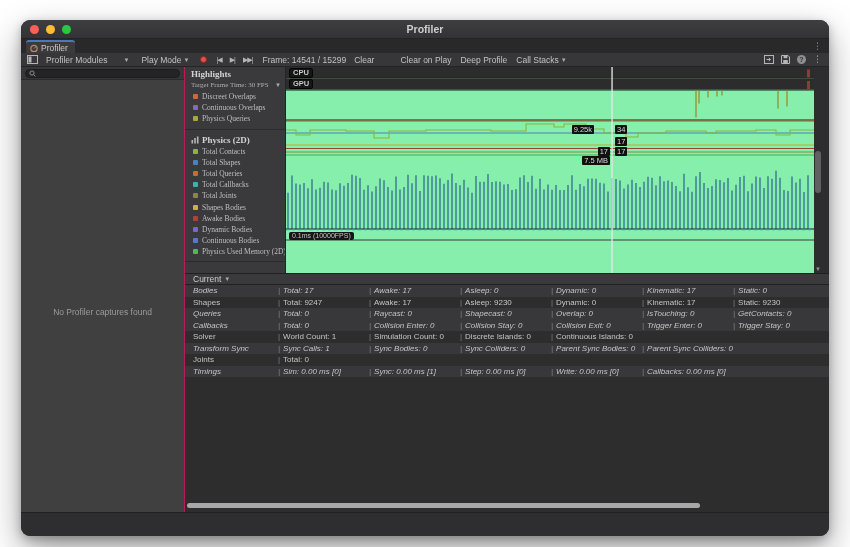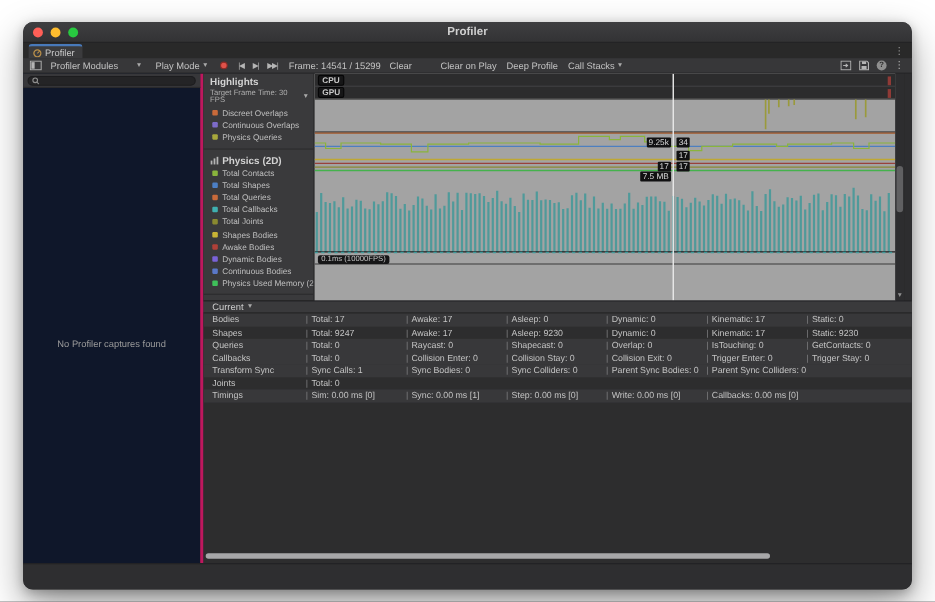--- a/index.html
+++ b/index.html
@@ -32,56 +32,56 @@
   .arrow { font-size:6px; color:#aaaaaa; }
   .rec-dot { width:7px; height:7px; border-radius:50%; background:#e0524a; border:1px solid #8a2a26; display:inline-block; }
   .stepbtn { color:#b5b5b5; font-size:7px; letter-spacing:-1px; }
   .tb-icons { margin-left:auto; display:flex; align-items:center; gap:7px; margin-right:7px; }
   .tb-icons svg { display:block; }
   .help-circ { width:9px; height:9px; border-radius:50%; background:#8f8f8f; color:#2e2e2e; font-size:7px; font-weight:bold;
                display:flex; align-items:center; justify-content:center; }
   .kebab { color:#b5b5b5; font-size:9px; line-height:9px; }
   
   .main { position:absolute; left:0; top:47px; width:100%; bottom:24px; display:flex; }
-  .captures { width:164px; flex:none; background:#0f172a; border-right:3px solid #be185d; position:relative; }
+  .captures { width:164px; flex:none; background:#404040; border-right:1px solid #be185d; position:relative; }
   .search-row { height:13px; background:#37373a; border-bottom:1px solid #2a2a2c; display:flex; align-items:center; padding:0 4px; }
   .search-box { flex:1; height:9px; background:#242426; border:1px solid #1c1c1e; border-radius:5px;
                 display:flex; align-items:center; padding:0 3px; gap:2px; }
   .search-box input { flex:1; background:transparent; border:none; outline:none; color:#cccccc; font-size:7.5px; height:8px;
                       font-family:"Liberation Sans", sans-serif; }
   .empty-msg { position:absolute; top:240px; width:100%; text-align:center; font-size:8.5px; color:#9b9b9b; }
   .right { flex:1; display:flex; flex-direction:column; position:relative; }
   
   .charts { height:206px; flex:none; display:flex; background:#262627; }
-  .legend-col { width:101px; flex:none; background:#3a3a3c; border-right:1px solid #242425; overflow:hidden; font-size:7.5px; color:#bfbfbf; }
+  .legend-col { width:101px; flex:none; background:#3a3a3c; border-right:1px solid #242425; overflow:hidden; font-size:7.5px; color:#bfbfbf;font-family:Liberation Serif, serif; }
   .mod-title { font-size:9px; font-weight:bold; color:#d2d2d2; padding:2px 0 1px 6px; display:flex; align-items:center; gap:3px; }
   .mod-sub { font-size:7px; color:#aeaeae; padding:1px 4px 2px 6px; display:flex; align-items:center; }
   .mod-sub .arrow { margin-left:auto; }
   .leg-item { display:flex; align-items:center; gap:4px; padding:1.1px 4px 1.1px 8px; position:relative; }
   .chip { width:5px; height:5px; border-radius:1px; flex:none; }
   .leg-lbl { white-space:nowrap; }
   .mod-sep { height:1px; background:#2b2b2d; margin:4px 0 3px 0; }
-  .plot { width:528px; flex:none; position:relative; background:#a3a3a3; }
+  .plot { width:528px; flex:none; position:relative; background:#86efac; }
   .plot svg { position:absolute; left:0; top:0; }
   .badge { position:absolute; background:#161617; border:1px solid #060607; border-radius:2px; color:#c9c9c9;
            font-size:7.5px; line-height:8px; padding:0 3px; font-weight:bold; }
   .marker { position:absolute; background:#111112; border-radius:1px; color:#dcdcdc; font-size:7.5px; line-height:9px;
             padding:0 2px; font-weight:normal; white-space:nowrap; }
   .ui-scale { position:absolute; background:#161617; border-radius:2px; color:#c4c4c4; font-size:7px; line-height:8px; padding:0 3px; }
   .vscroll { width:8px; flex:none; background:#2d2d2f; position:relative; }
   .vthumb { position:absolute; left:1px; width:6px; border-radius:3px; background:#606062; }
   .vscroll .sb-arrow { position:absolute; bottom:1px; left:0; width:8px; text-align:center; color:#8f8f8f; font-size:6px; line-height:6px; }
   .chart-filler { flex:1; background:#2d2d2f; }
   
   .current-bar { height:12px; flex:none; background:#3a3a3c; border-top:1px solid #202022; border-bottom:1px solid #202022;
                  display:flex; align-items:center; gap:3px; padding-left:8px; font-size:8.5px; color:#cccccc; }
   .details { flex:1; background:#2d2d2e; position:relative; overflow:hidden; }
   .drow { display:grid; grid-template-columns:93px repeat(6, 91px); height:11.5px; align-items:center;
           font-size:8px; color:#c4c4c4; white-space:nowrap; }
-  .drow.alt { background:#38383a; }
+  .drow.alt { background:#38383a;font-style:italic; }
   .dlabel { padding-left:8px; overflow:hidden; }
   .dcell .sep { color:#808082; margin-right:3px; }
   .hthumb { position:absolute; left:2px; bottom:4px; width:513px; height:5px; border-radius:2.5px; background:#a7a7a9; }
   .bottom-strip { position:absolute; left:0; bottom:0; width:100%; height:24px; background:#2e2e30; border-top:1px solid #212123; }
 </style>
 </head>
 <body>
 
 <div class="window">
 
@@ -410,21 +410,21 @@
               <line x1="518" y1="162" x2="518" y2="124.96515321498737" stroke="#4f9a9a" stroke-width="2"></line>
               <line x1="522" y1="162" x2="522" y2="108.36887377034873" stroke="#4f9a9a" stroke-width="2"></line>
               <line x1="0" y1="162" x2="528" y2="162" stroke="#1e1e1f" stroke-width="1"></line>
               <line x1="0" y1="162.5" x2="528" y2="162.5" stroke="#3f9a9a" stroke-width="1.5" stroke-dasharray="3 3"></line>
               <line x1="0" y1="173" x2="528" y2="173" stroke="#3a3a3b" stroke-width="1"></line>
               <rect x="325.4" y="0" width="1.3" height="206" fill="#e8e8e8"></rect>
             </svg>
             <div class="badge" style="left:3px;top:0.5px;">CPU</div>
             <div class="badge" style="left:3px;top:12px;">GPU</div>
             <div class="ui-scale" style="left:3px;top:165px;">0.1ms (10000FPS)</div>
-            <div class="marker" style="right:204px;top:57.5px;">9.25k</div>
+            <div class="marker" style="right:220px;top:57.5px;">9.25k</div>
             <div class="marker" style="left:329px;top:57.5px;">34</div>
             <div class="marker" style="left:329px;top:70px;">17</div>
             <div class="marker" style="right:204px;top:80px;">17</div>
             <div class="marker" style="left:329px;top:80px;">17</div>
             <div class="marker" style="right:204px;top:88.5px;">7.5 MB</div>
           </div>
 
         <div class="vscroll">
           <div class="vthumb" style="top:84px;height:42px;"></div>
           <div class="sb-arrow">▼</div>
@@ -468,20 +468,27 @@
             </div>
             <div class="drow alt">
               <span class="dlabel">Callbacks</span>
               <span class="dcell"><span class="sep">|</span>Total: 0</span>
               <span class="dcell"><span class="sep">|</span>Collision Enter: 0</span>
               <span class="dcell"><span class="sep">|</span>Collision Stay: 0</span>
               <span class="dcell"><span class="sep">|</span>Collision Exit: 0</span>
               <span class="dcell"><span class="sep">|</span>Trigger Enter: 0</span>
               <span class="dcell"><span class="sep">|</span>Trigger Stay: 0</span>
             </div>
+            <div class="drow">
+              <span class="dlabel">Solver</span>
+              <span class="dcell"><span class="sep">|</span>World Count: 1</span>
+              <span class="dcell"><span class="sep">|</span>Simulation Count: 0</span>
+              <span class="dcell"><span class="sep">|</span>Discrete Islands: 0</span>
+              <span class="dcell"><span class="sep">|</span>Continuous Islands: 0</span>
+            </div>
             <div class="drow alt">
               <span class="dlabel">Transform Sync</span>
               <span class="dcell"><span class="sep">|</span>Sync Calls: 1</span>
               <span class="dcell"><span class="sep">|</span>Sync Bodies: 0</span>
               <span class="dcell"><span class="sep">|</span>Sync Colliders: 0</span>
               <span class="dcell"><span class="sep">|</span>Parent Sync Bodies: 0</span>
               <span class="dcell"><span class="sep">|</span>Parent Sync Colliders: 0</span>
             </div>
             <div class="drow">
               <span class="dlabel">Joints</span>

